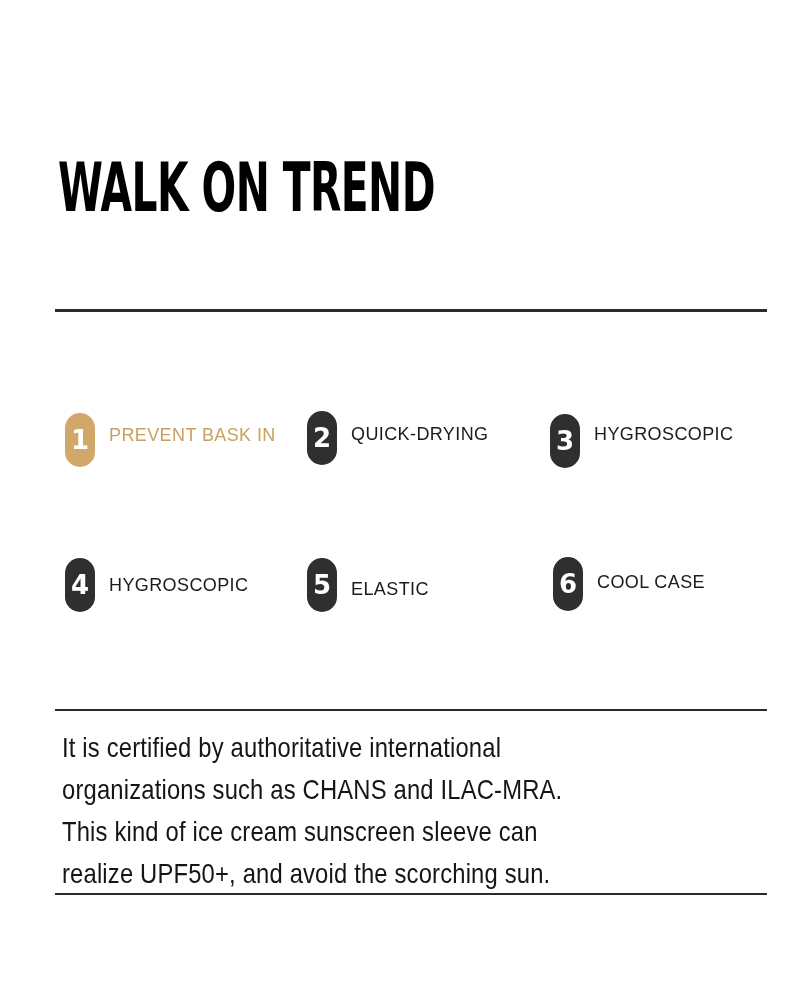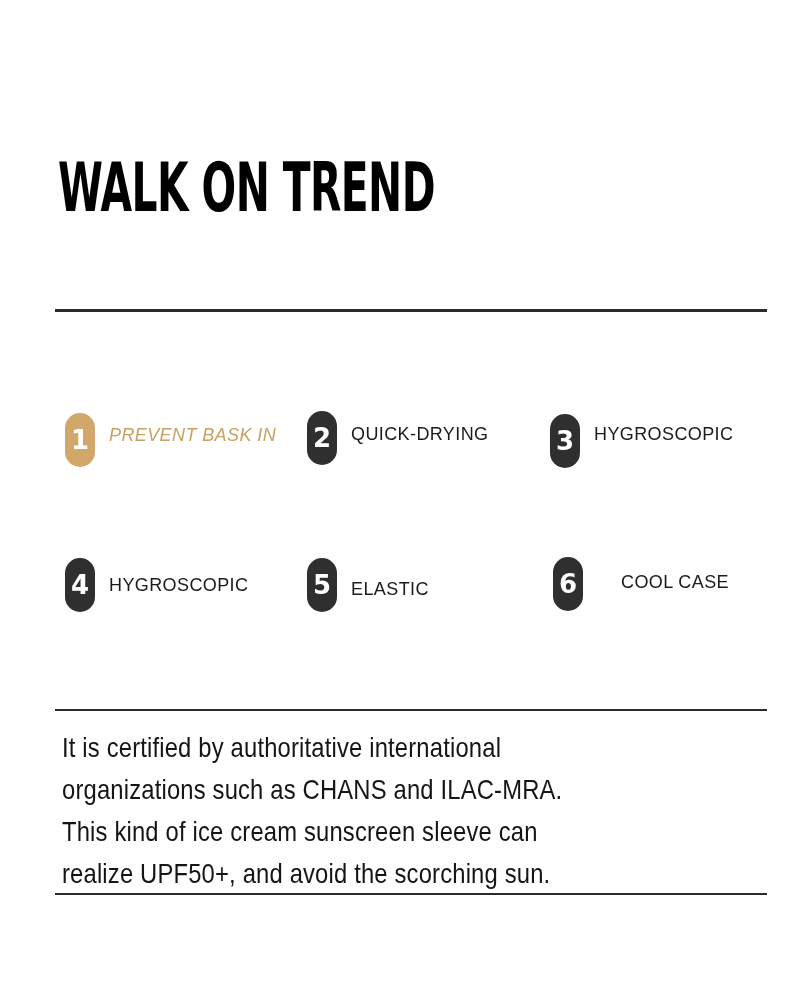--- a/index.html
+++ b/index.html
@@ -68,25 +68,25 @@
   .feature.gold .badge  { background: var(--accent, #d1a76a); }
   .feature.gold .label  { color: var(--accent-text, #c9a062); }
   .feature.dark .badge  { background: var(--dark, #2f2f2f); }
 
   .f1 { left: 65px;  top: 413px; }
   .f2 { left: 307px; top: 411px; }
   .f3 { left: 550px; top: 414px; }
   .f4 { left: 65px;  top: 558px; }
   .f5 { left: 307px; top: 558px; }
   .f6 { left: 553px; top: 557px; }
-  .f1 .label { transform: translateY(-5px); font-style: italic; }
+  .f1 .label { transform: translateY(-5px); }
   .f2 .label { transform: translateY(-4px); }
   .f3 .label { transform: translateY(-7px); }
   .f5 .label { transform: translateY(4px); }
-  .f6 .label { transform: translateY(-2px); margin-left: 24px; }
+  .f6 .label { transform: translateY(-2px); }
 
   
   .description {
     position: absolute;
     left: 62px;
     top: 727px;
     font-size: 28px;
     line-height: 42px;
     color: var(--paragraph, #151515);
     white-space: nowrap;

